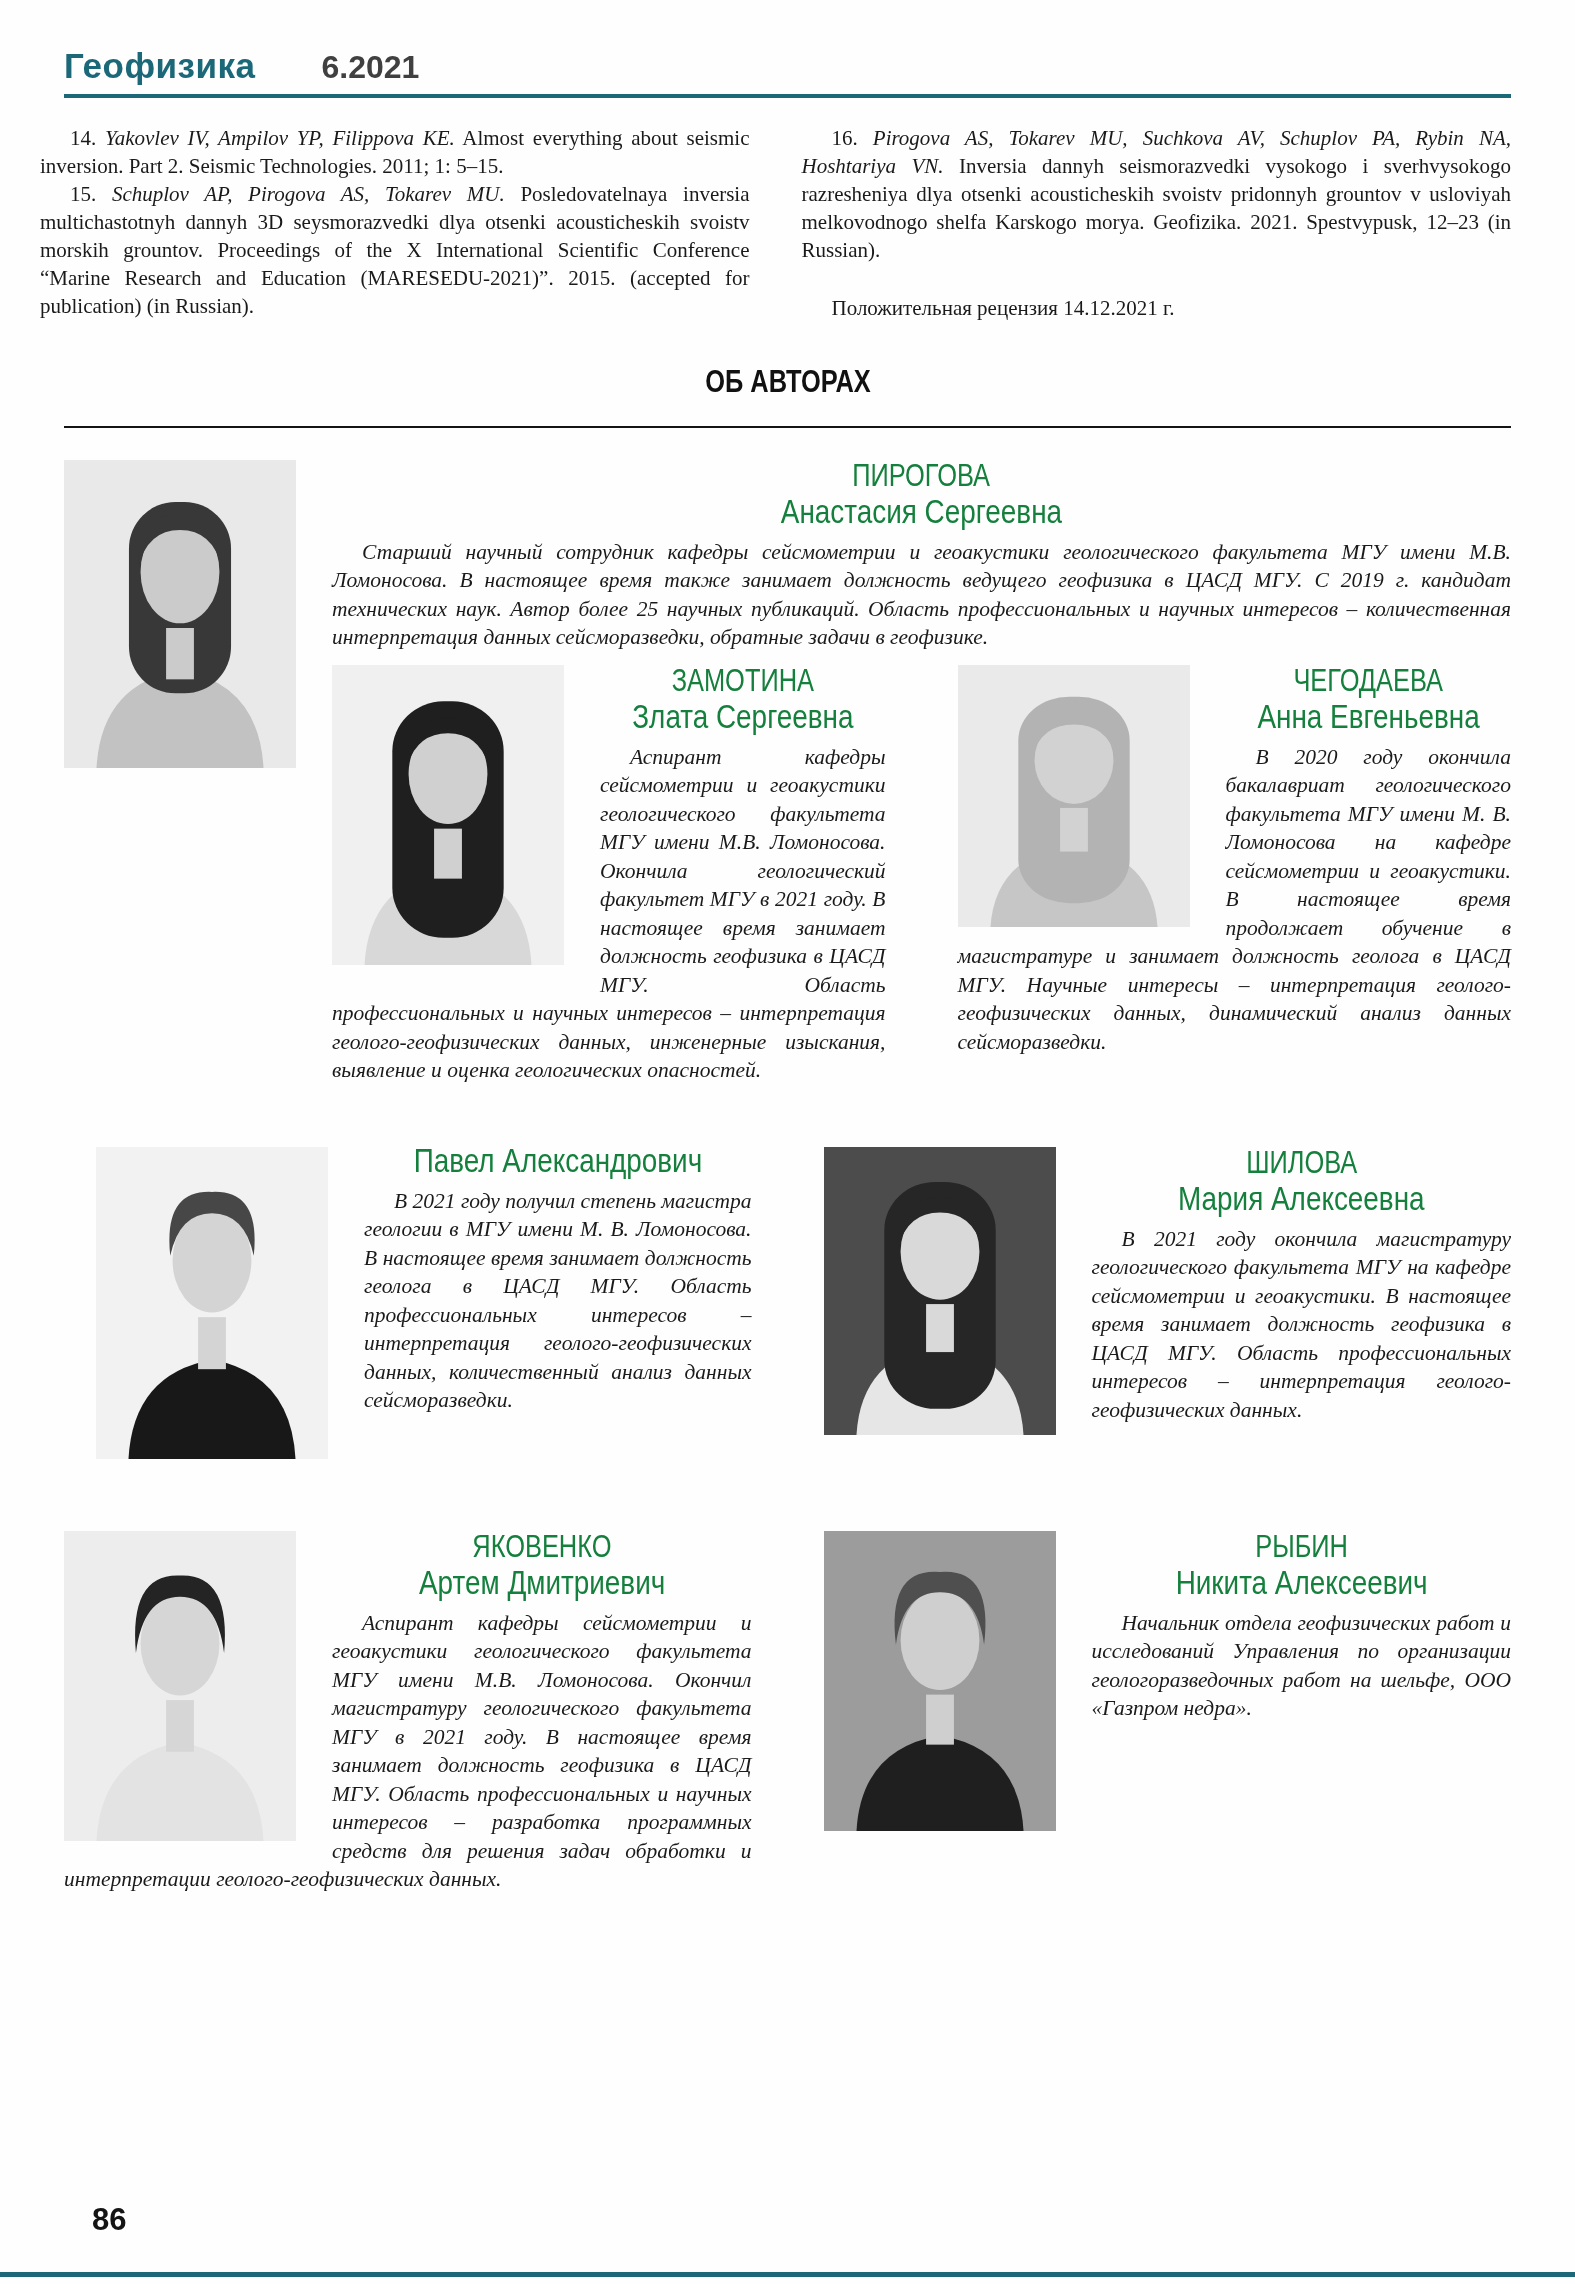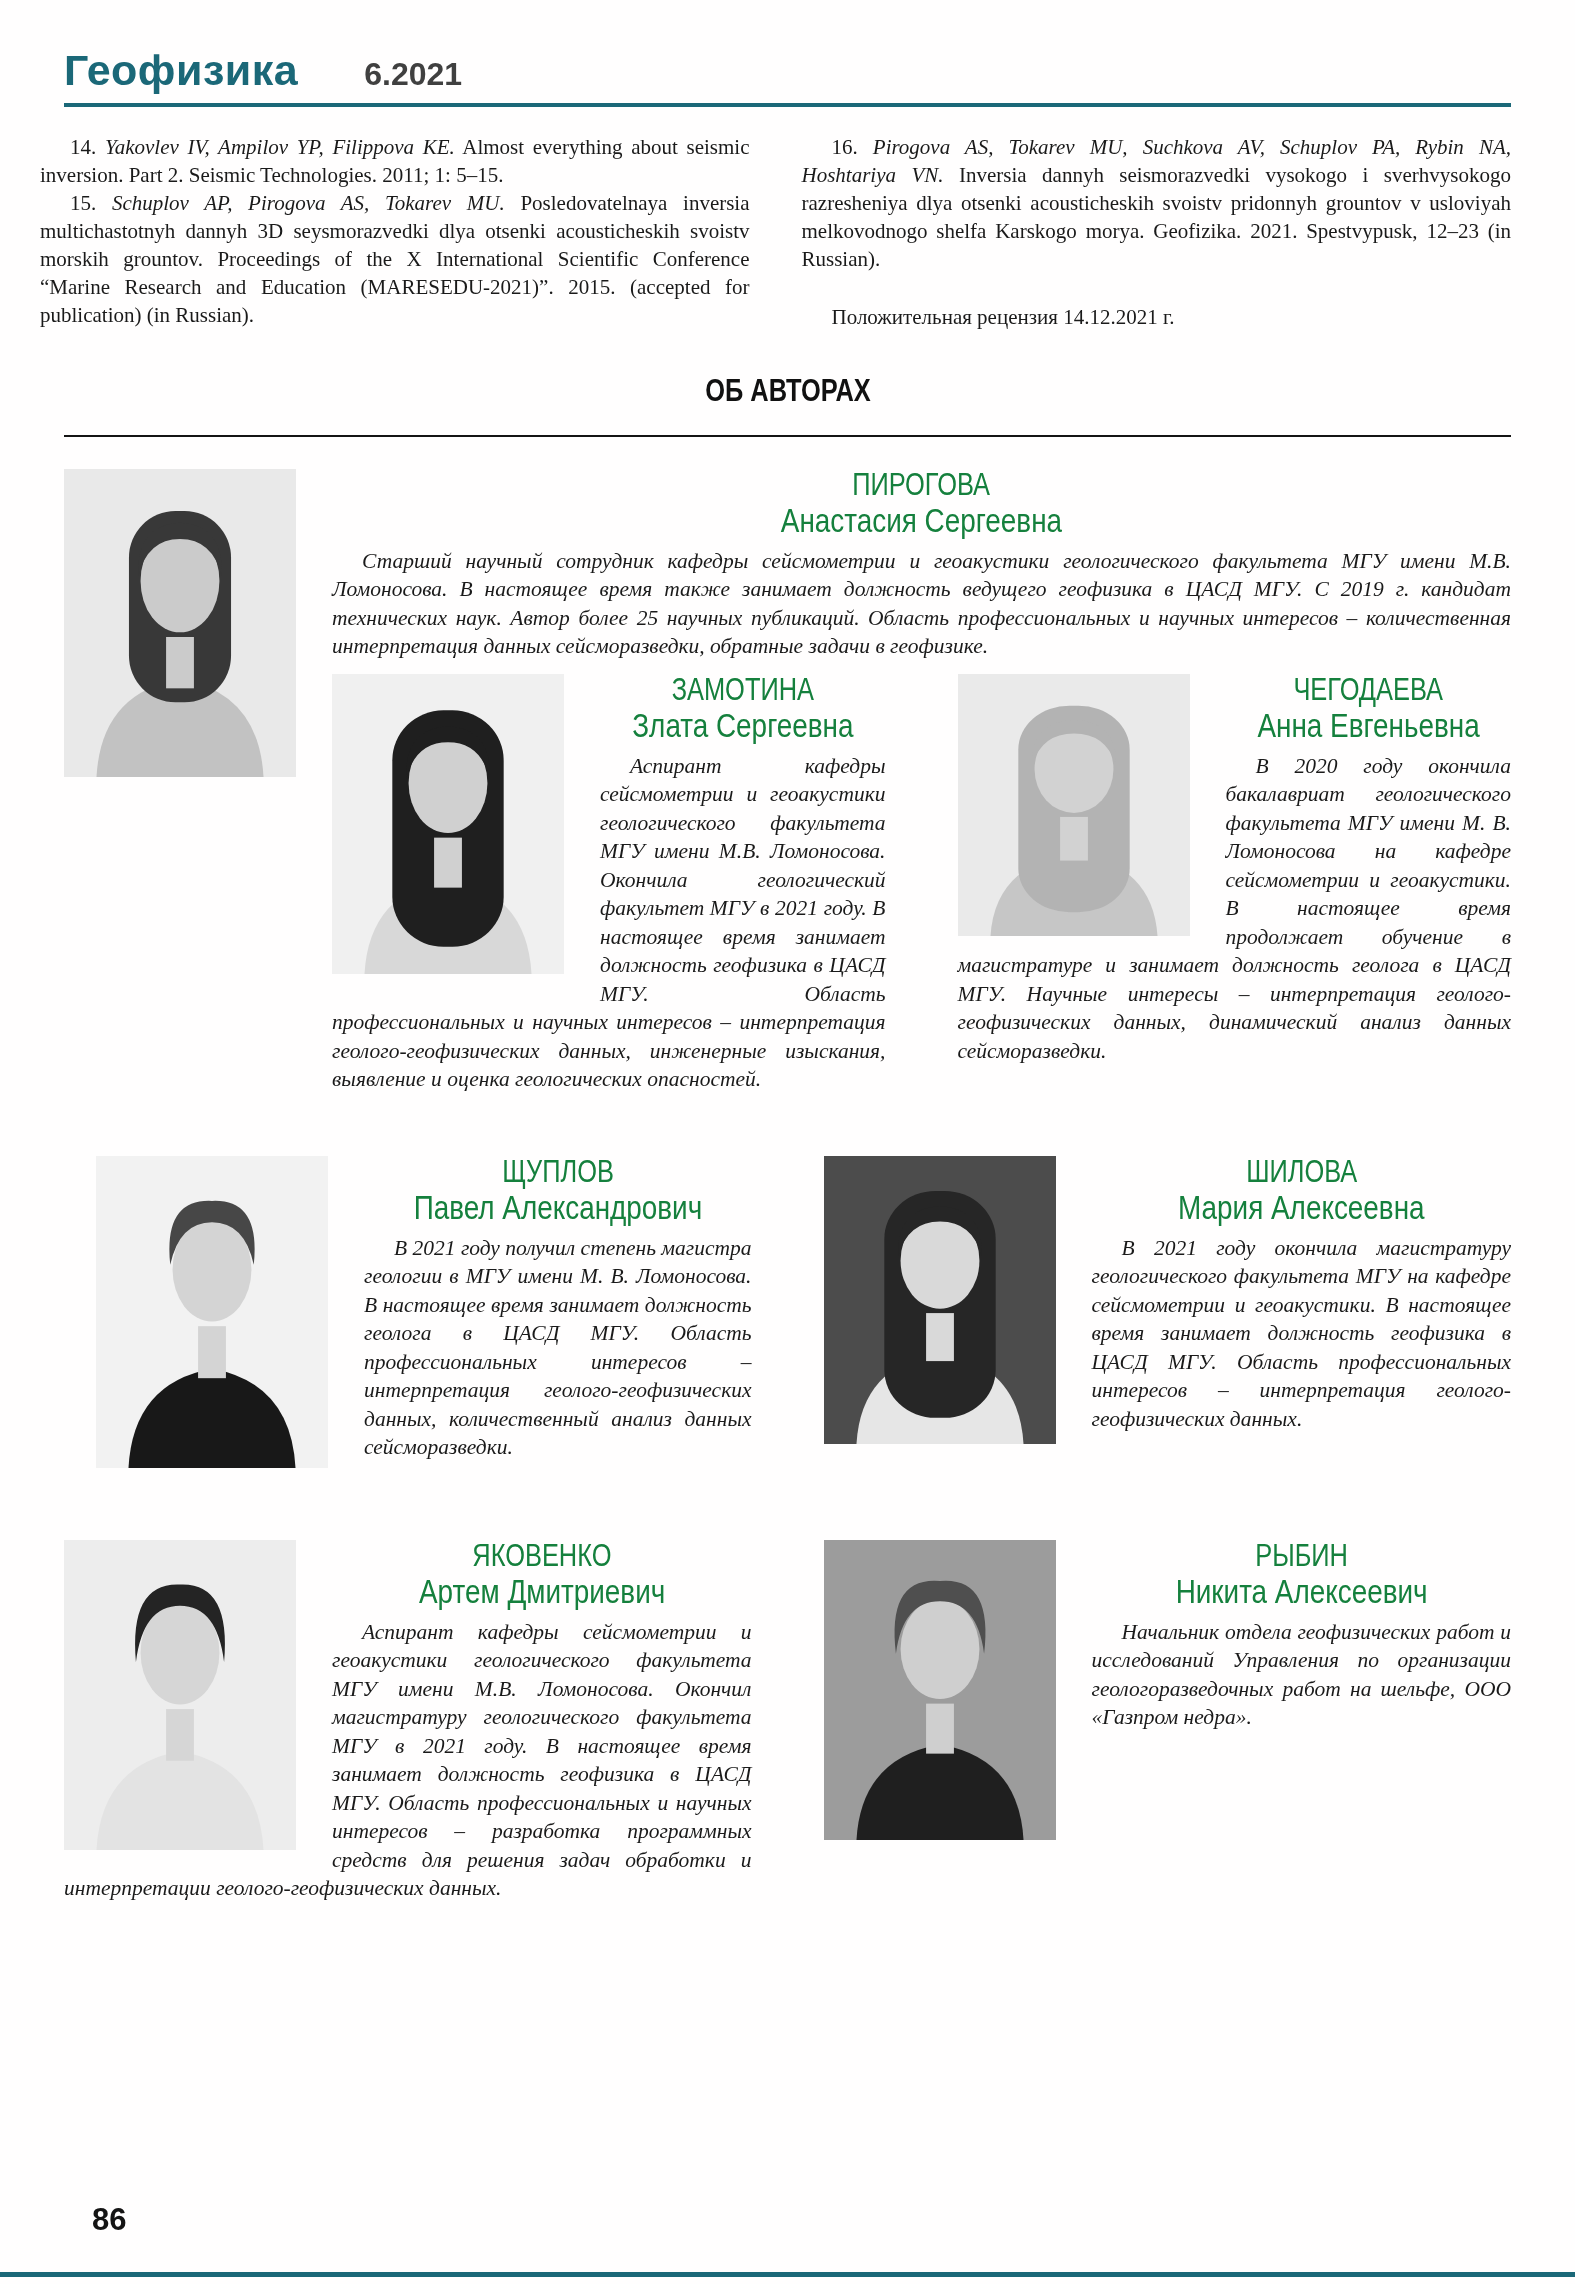--- a/index.html
+++ b/index.html
@@ -17,21 +17,21 @@
   }
   
   .header {
     margin: 0 64px;
     padding-top: 46px;
     display: flex;
     align-items: baseline;
     font-family: "Liberation Sans", sans-serif;
     font-weight: bold;
   }
-  .journal-title { font-size: 43px; color: var(--accent); letter-spacing: .5px; }
+  .journal-title { font-size: 35px; color: var(--accent); letter-spacing: .5px; }
   .journal-issue { font-size: 32px; color: #404040; margin-left: 66px; }
   .header-rule { height: 4px; background: var(--accent); margin: 8px 64px 0 64px; }
 
   
   .refs-grid {
     display: grid;
     grid-template-columns: 1fr 1fr;
     column-gap: 52px;
     margin: 26px 64px 0 40px;
     font-size: 21px;
@@ -192,21 +192,20 @@
     <div class="author-card">
       <div class="photo indent" style="height:312px; --bg:#f2f2f2; --hair:#474747; --skin:#d4d4d4; --shirt:#181818;">
         <svg viewBox="0 0 100 132" preserveAspectRatio="none">
           <rect x="0" y="0" width="100" height="132" style="fill:var(--bg,#e5e5e5)"></rect>
           <path d="M14 132 Q16 96 50 90 Q84 96 86 132 Z" style="fill:var(--shirt,#bbb)"></path>
           <rect x="44" y="72" width="12" height="22" style="fill:var(--skin,#ccc)"></rect>
           <ellipse cx="50" cy="48" rx="17" ry="22" style="fill:var(--skin,#ccc)"></ellipse>
           <path d="M32 46 Q29 18 50 19 Q71 18 68 46 Q64 28 50 28 Q36 28 32 46 Z" style="fill:var(--hair,#333)"></path>
         </svg>
       </div>
-      <h3 class="author-surname"><span class="cond">ЩУПЛОВ</span></h3>
       <div class="author-name"><span class="cond">Павел Александрович</span></div>
       <p class="bio">В 2021 году получил степень магистра геологии в МГУ имени М. В. Ломоносова. В настоящее время занимает должность геолога в ЦАСД МГУ. Область профессиональных интересов – интерпретация геолого-геофизических данных, количественный анализ данных сейсморазведки.</p>
     </div>
     <div class="author-card">
       <div class="photo" style="height:288px; --bg:#4c4c4c; --hair:#262626; --skin:#d9d9d9; --shirt:#e6e6e6;">
         <svg viewBox="0 0 100 132" preserveAspectRatio="none">
           <rect x="0" y="0" width="100" height="132" style="fill:var(--bg,#e5e5e5)"></rect>
           <path d="M14 132 Q16 96 50 90 Q84 96 86 132 Z" style="fill:var(--shirt,#bbb)"></path>
           <rect x="26" y="16" width="48" height="104" rx="22" style="fill:var(--hair,#333)"></rect>
           <rect x="44" y="72" width="12" height="22" style="fill:var(--skin,#ccc)"></rect>

